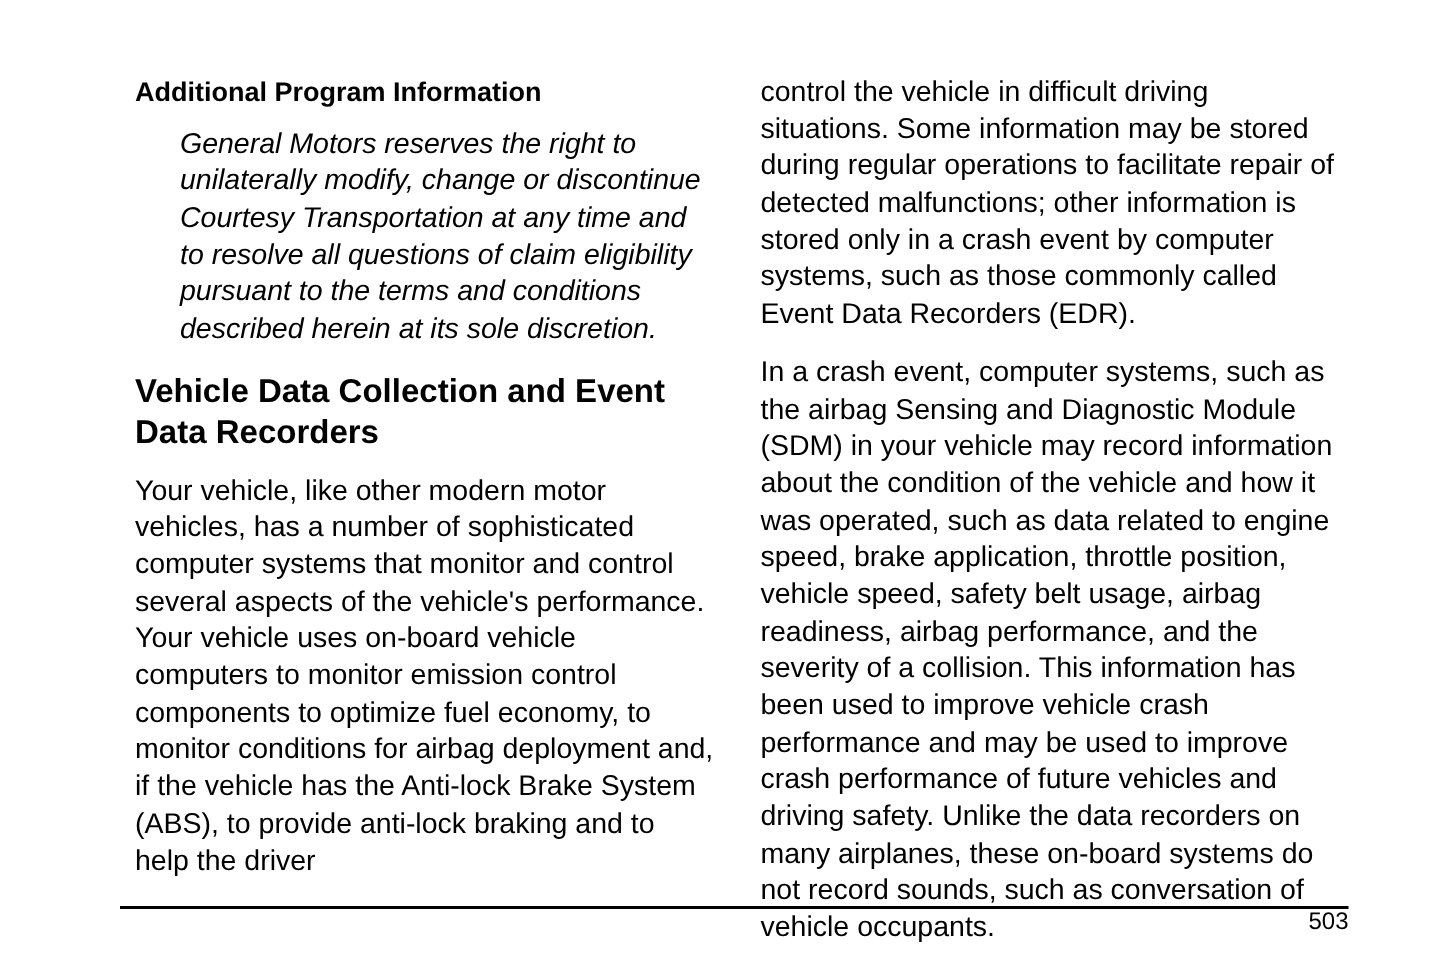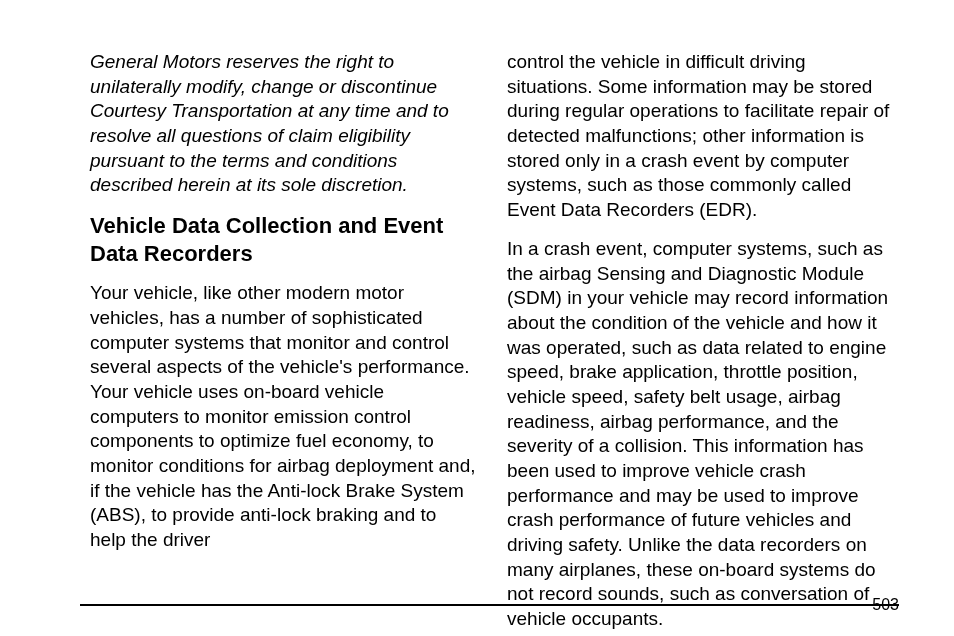--- a/index.html
+++ b/index.html
@@ -36,40 +36,42 @@
       margin-bottom: 14px;
       line-height: 1.25;
     }
     .para {
       font-size: 19px;
       line-height: 1.3;
       margin-bottom: 14px;
     }
     .para.italic {
       font-style: italic;
+      margin-left: 30px;
     }
     .footer-rule {
       position: absolute;
       left: 80px;
       right: 55px;
       bottom: 30px;
       border-top: 2px solid #000;
     }
     .page-number {
       position: absolute;
       right: 55px;
-      bottom: 22px;
+      bottom: 12px;
       font-size: 16px;
     }
   </style>
 </head>
 <body>
 
 <div class="page">
   <div class="column">
+    <h3 class="heading-sub">Additional Program Information</h3>
     <p class="para italic">General Motors reserves the right to unilaterally modify, change or discontinue Courtesy Transportation at any time and to resolve all questions of claim eligibility pursuant to the terms and conditions described herein at its sole discretion.</p>
     <h2 class="heading-main">Vehicle Data Collection and Event Data Recorders</h2>
     <p class="para">Your vehicle, like other modern motor vehicles, has a number of sophisticated computer systems that monitor and control several aspects of the vehicle's performance. Your vehicle uses on-board vehicle computers to monitor emission control components to optimize fuel economy, to monitor conditions for airbag deployment and, if the vehicle has the Anti-lock Brake System (ABS), to provide anti-lock braking and to help the driver</p>
   </div>
   <div class="column">
     <p class="para">control the vehicle in difficult driving situations. Some information may be stored during regular operations to facilitate repair of detected malfunctions; other information is stored only in a crash event by computer systems, such as those commonly called Event Data Recorders (EDR).</p>
     <p class="para">In a crash event, computer systems, such as the airbag Sensing and Diagnostic Module (SDM) in your vehicle may record information about the condition of the vehicle and how it was operated, such as data related to engine speed, brake application, throttle position, vehicle speed, safety belt usage, airbag readiness, airbag performance, and the severity of a collision. This information has been used to improve vehicle crash performance and may be used to improve crash performance of future vehicles and driving safety. Unlike the data recorders on many airplanes, these on-board systems do not record sounds, such as conversation of vehicle occupants.</p>
   </div>
 </div>
 

